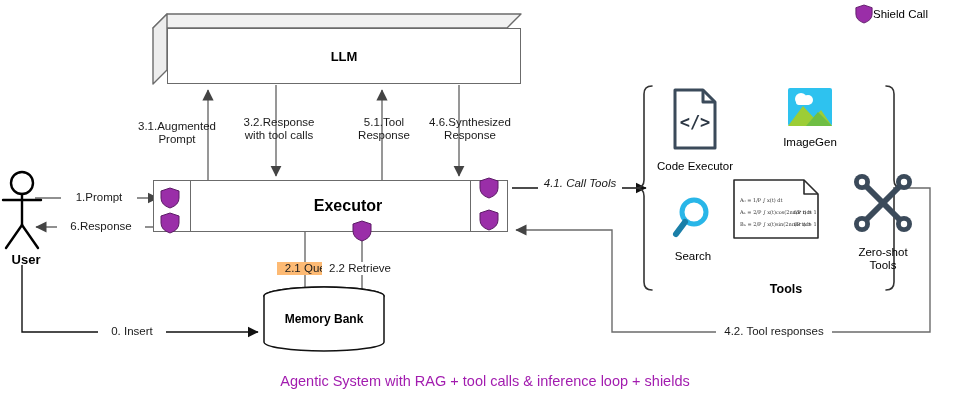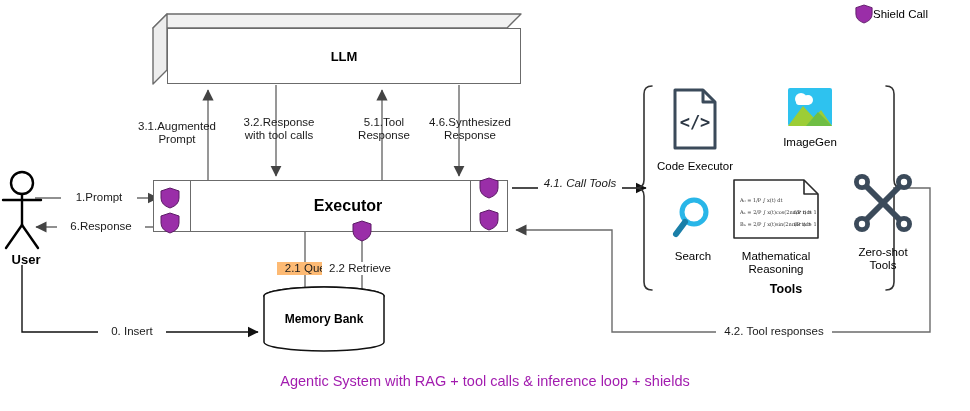--- a/index.html
+++ b/index.html
@@ -201,22 +201,20 @@
       <path d="M2,2 L72,2 L86,16 L86,60 L2,60 Z" fill="#ffffff" stroke="#2b2b2b" stroke-width="1.6" stroke-linejoin="round"></path>
       <path d="M72,2 L72,16 L86,16" fill="none" stroke="#2b2b2b" stroke-width="1.6" stroke-linejoin="round"></path>
       <g fill="#333" font-size="5" font-family="DejaVu Serif, serif">
         <text x="8" y="24">A₀ = 1/P ∫ x(t) dt</text>
         <text x="8" y="36">Aₙ = 2/P ∫ x(t)cos(2nπ/P t)dt</text>
         <text x="62" y="36">for n ≥ 1</text>
         <text x="8" y="48">Bₙ = 2/P ∫ x(t)sin(2nπ/P t)dt</text>
         <text x="62" y="48">for n ≥ 1</text>
       </g>
     </svg>
-    <div class="cap">Mathematical
-Reasoning</div>
   </div>
 
   <div class="tool" style="left:835px;top:170px;width:96px;">
     <svg width="66" height="66" viewBox="0 0 66 66">
       <g stroke="#3b4a5a" stroke-width="6" stroke-linecap="round" fill="none">
         <line x1="14" y1="14" x2="52" y2="52"></line>
         <line x1="52" y1="14" x2="14" y2="52"></line>
       </g>
       <g fill="#3b4a5a">
         <circle cx="12" cy="12" r="8"></circle>

